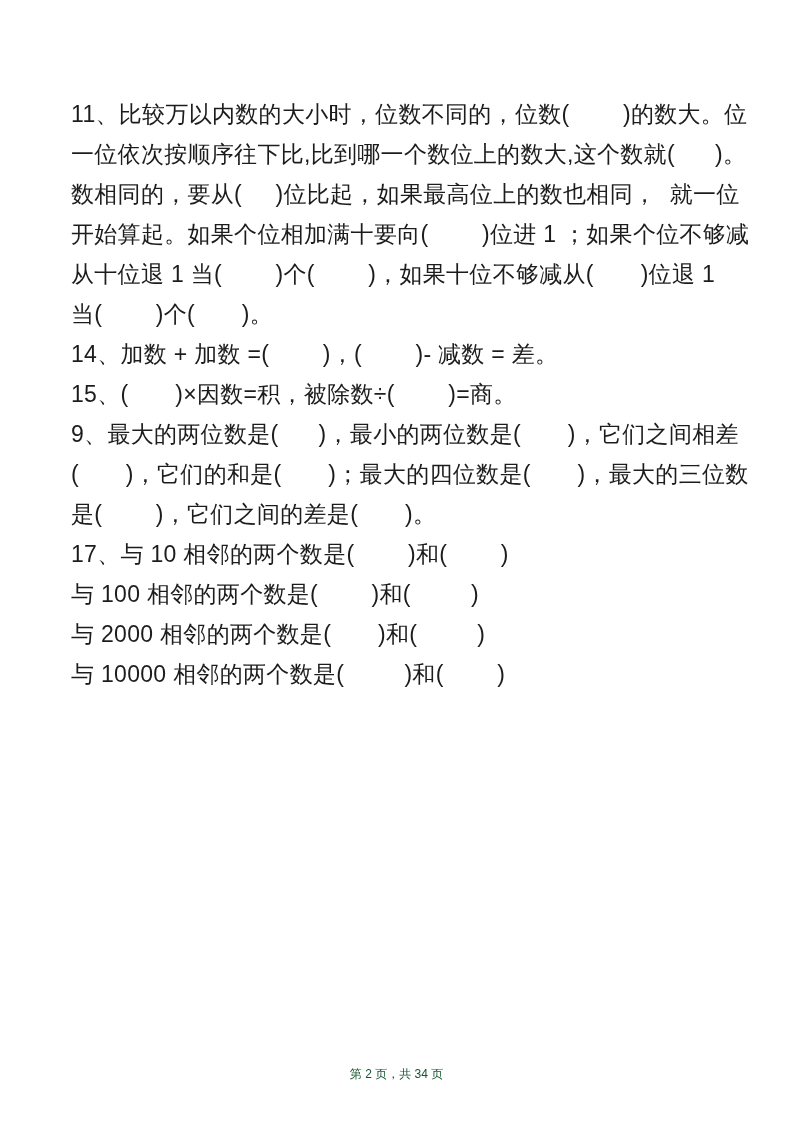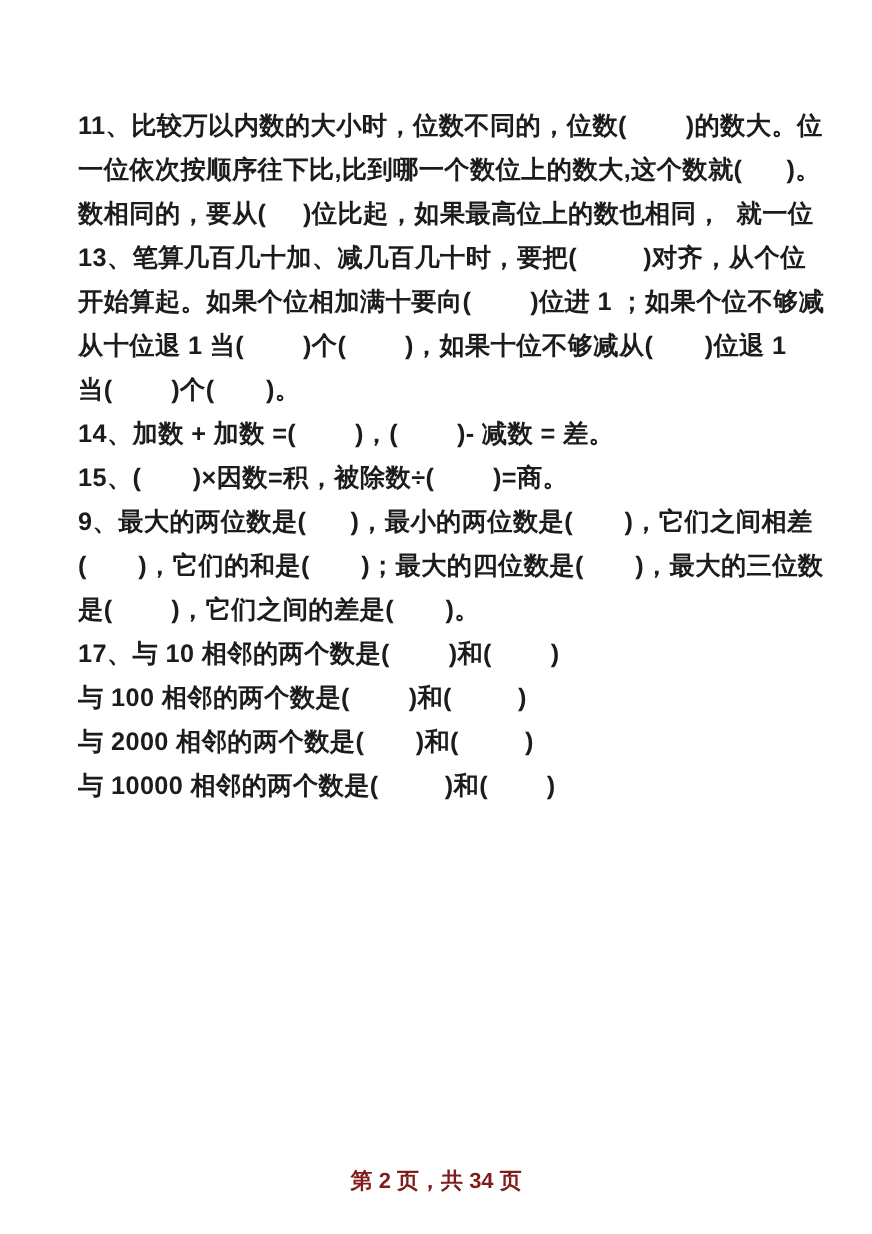--- a/index.html
+++ b/index.html
@@ -7,21 +7,20 @@
     padding: 0;
     background: #ffffff;
   }
   .sheet {
     position: relative;
     width: 793px;
     height: 1122px;
     background: #ffffff;
     overflow: hidden;
     font-family: "Liberation Sans", "DejaVu Sans", sans-serif;
-    font-weight: bold;
   }
   .content {
     position: absolute;
     left: 71px;
     top: 94px;
     width: 690px;
   }
   .q-block {
     margin: 0;
     padding: 0;
@@ -32,42 +31,41 @@
     color: #1c1c1c;
     white-space: pre;
     letter-spacing: 0.3px;
   }
   .page-footer {
     position: absolute;
     left: 0;
     right: 0;
     top: 1063px;
     text-align: center;
-    font-size: 20px;
+    font-size: 12px;
     line-height: 22px;
-    color: #7f1d1d;
+    color: #14532d;
     white-space: pre;
   }
 </style>
 </head>
 <body>
 
 <div class="sheet">
 
   <div class="content">
 
     <div class="q-block">
       <div class="line">11、比较万以内数的大小时，位数不同的，位数(        )的数大。位</div>
       <div class="line">一位依次按顺序往下比,比到哪一个数位上的数大,这个数就(      )。</div>
       <div class="line">数相同的，要从(     )位比起，如果最高位上的数也相同，  就一位</div>
     </div>
 
 
     <div class="q-block">
-      <div class="line">13、笔算几百几十加、减几百几十时，要把(         )对齐，从个位</div>
       <div class="line">开始算起。如果个位相加满十要向(        )位进 1 ；如果个位不够减</div>
       <div class="line">从十位退 1 当(        )个(        )，如果十位不够减从(       )位退 1</div>
       <div class="line">当(        )个(       )。</div>
     </div>
 
     <div class="q-block">
       <div class="line">14、加数 + 加数 =(        )，(        )- 减数 = 差。</div>
     </div>
 
     <div class="q-block">

